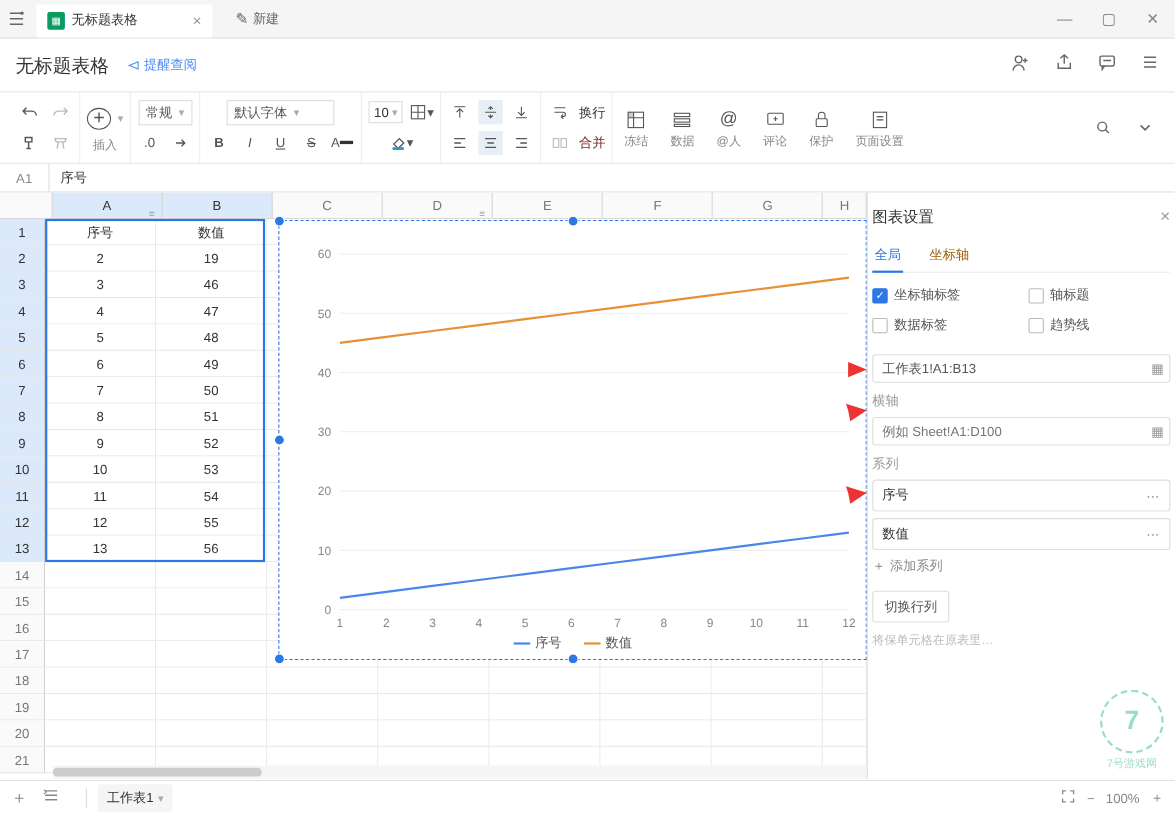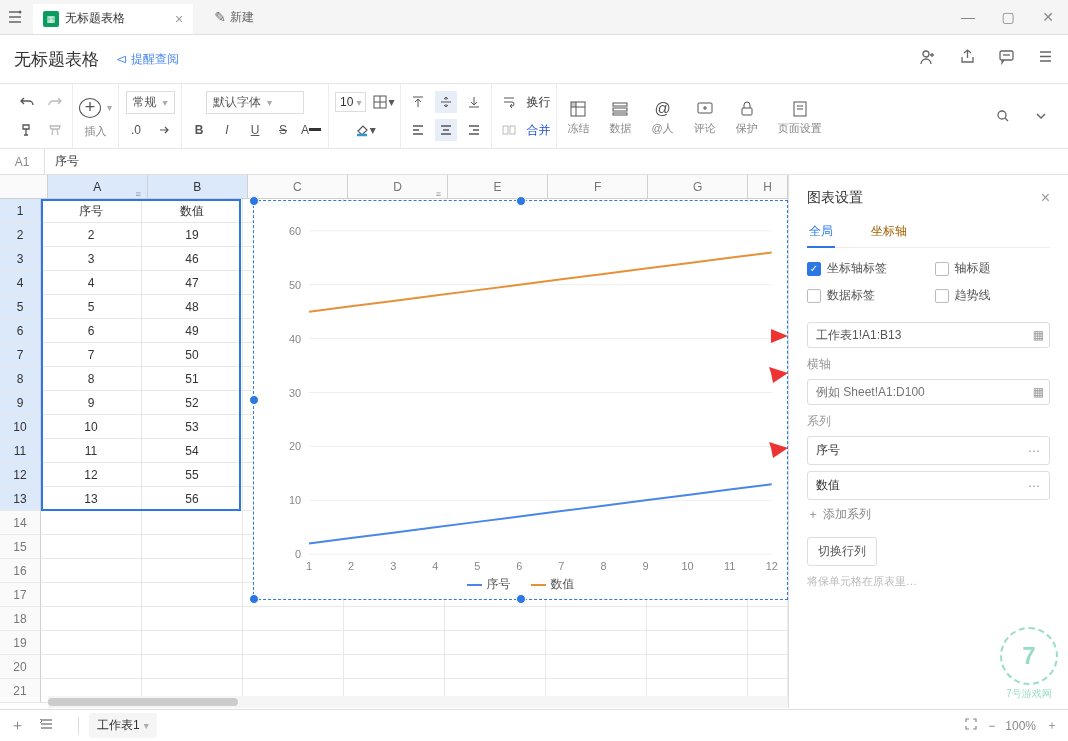--- a/index.html
+++ b/index.html
@@ -52,24 +52,24 @@
 .cell { width: 101px; height: 24px; border-right: 1px solid #e8e8e8; border-bottom: 1px solid #e8e8e8; text-align: center; line-height: 24px; color: #333; background: #fff; }
 .sel-border { position: absolute; border: 2px solid #2b78e4; pointer-events: none; }
 .chart-embed { position: absolute; left: 253px; top: 25px; width: 535px; height: 400px; border: 1px dashed #2b78e4; background: #fff; }
 .chart-handle { position: absolute; width: 10px; height: 10px; background: #2b78e4; border-radius: 50%; border: 1px solid #fff; }
 .chart-svg { width: 100%; height: 100%; }
 .chart-legend { display: flex; justify-content: center; gap: 20px; font-size: 12px; color: #555; position: absolute; bottom: 6px; width: 100%; }
 .legend-item { display: flex; align-items: center; gap: 5px; }
 .legend-swatch { width: 15px; height: 2px; }
 .red-arrow { position: absolute; pointer-events: none; }
 .red-arrow svg path { fill: #e33; }
-.side-panel { flex: 1; border-left: 1px solid #e0e0e0; padding: 14px 18px; position: relative; }
+.side-panel { flex: 1; border-left: 1px solid #e0e0e0; padding: 14px 4px; position: relative; }
 .sp-title { font-size: 14px; font-weight: 500; margin-bottom: 10px; display: flex; align-items: center; }
 .sp-close { margin-left: auto; color: #999; font-size: 16px; cursor: pointer; }
-.sp-tabs { display: flex; gap: 34px; border-bottom: 1px solid #eee; }
+.sp-tabs { display: flex; gap: 22px; border-bottom: 1px solid #eee; }
 .sp-tab { padding: 6px 2px; color: #a16207; cursor: pointer; }
 .sp-tab.active { color: #2b78e4; border-bottom: 2px solid #2b78e4; margin-bottom: -1px; }
 .sp-checks { display: grid; grid-template-columns: 1fr 1fr; gap: 10px 12px; margin: 12px 0 18px; }
 .sp-check { display: flex; align-items: center; gap: 6px; color: #555; }
 .sp-checkbox { width: 14px; height: 14px; border: 1px solid #bbb; border-radius: 2px; display: flex; align-items: center; justify-content: center; }
 .sp-checkbox.on { background: #2b78e4; border-color: #2b78e4; color: #fff; font-size: 10px; }
 .sp-label { color: #999; font-size: 12px; margin: 8px 0 6px; }
 .sp-input { width: 100%; border: 1px solid #ddd; border-radius: 3px; padding: 5px 26px 5px 8px; font-size: 12px; color: #555; position: relative; }
 .sp-input-wrap { position: relative; margin-bottom: 8px; }
 .sp-input-wrap .pick-icon { position: absolute; right: 6px; top: 6px; color: #999; }
@@ -259,21 +259,21 @@
         </span>
         <span>换行</span>
       </div>
     <div class="tb-row">
         <span class="tb-btn">
           <svg viewBox="0 0 16 16">
             <rect x="2" y="4" width="5" height="8" fill="none" stroke="#bbb"></rect>
             <rect x="9" y="4" width="5" height="8" fill="none" stroke="#bbb"></rect>
           </svg>
         </span>
-        <span style="color:#1d4ed8">合并</span>
+        <span style="color:#7f1d1d">合并</span>
       </div>
   </div>
   <div class="tb-bigbtn">
       <span class="icn">
         <svg width="18" height="18" viewBox="0 0 18 18">
           <rect x="2" y="2" width="14" height="14" fill="none" stroke="#555"></rect>
           <path d="M2 7h14M7 2v14" stroke="#555"></path>
           <rect x="2" y="2" width="5" height="5" fill="#555" opacity="0.3"></rect>
         </svg>
       </span>

